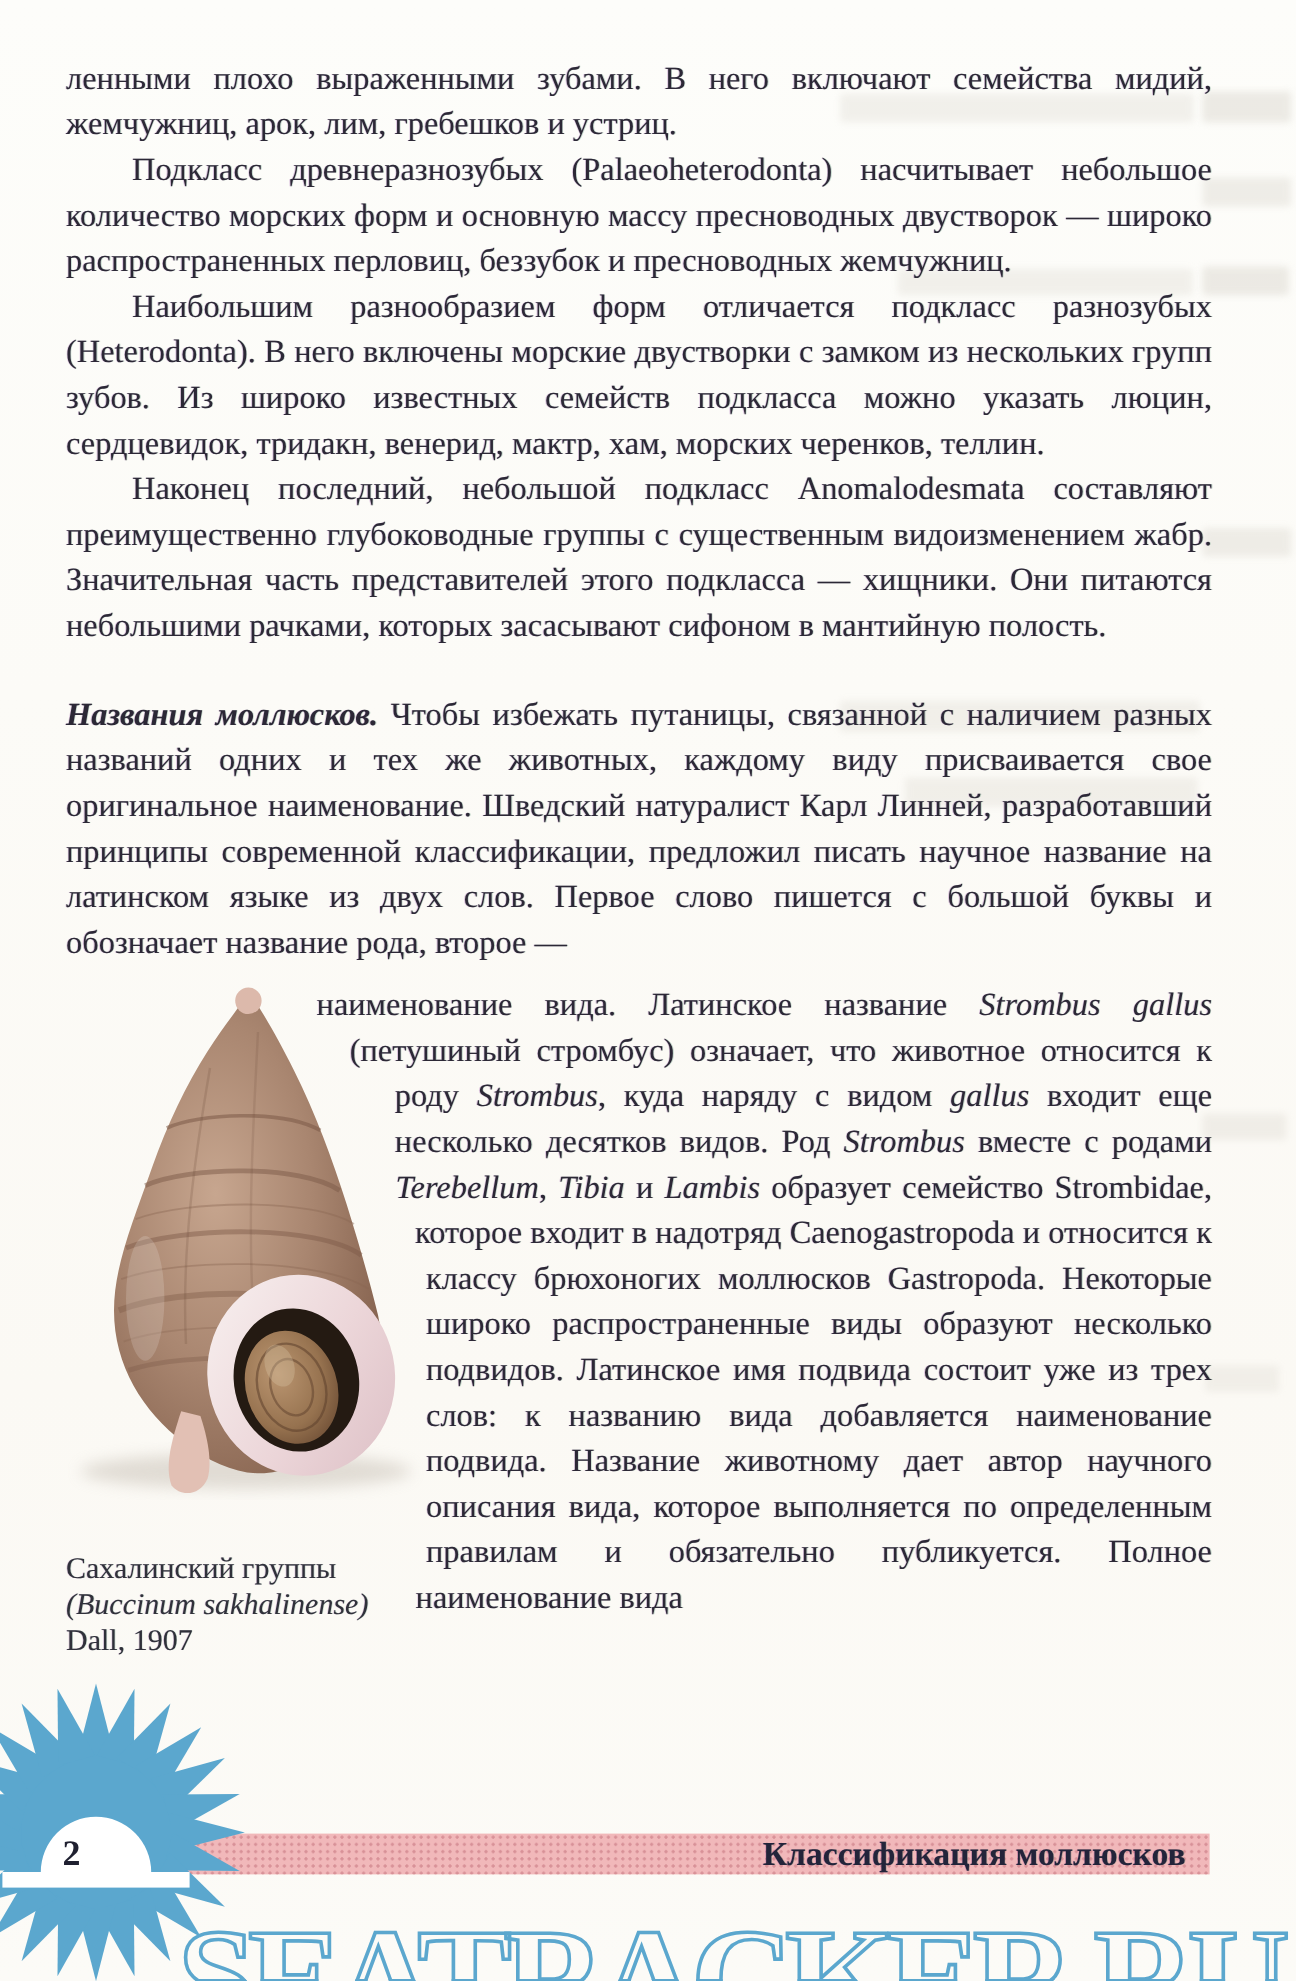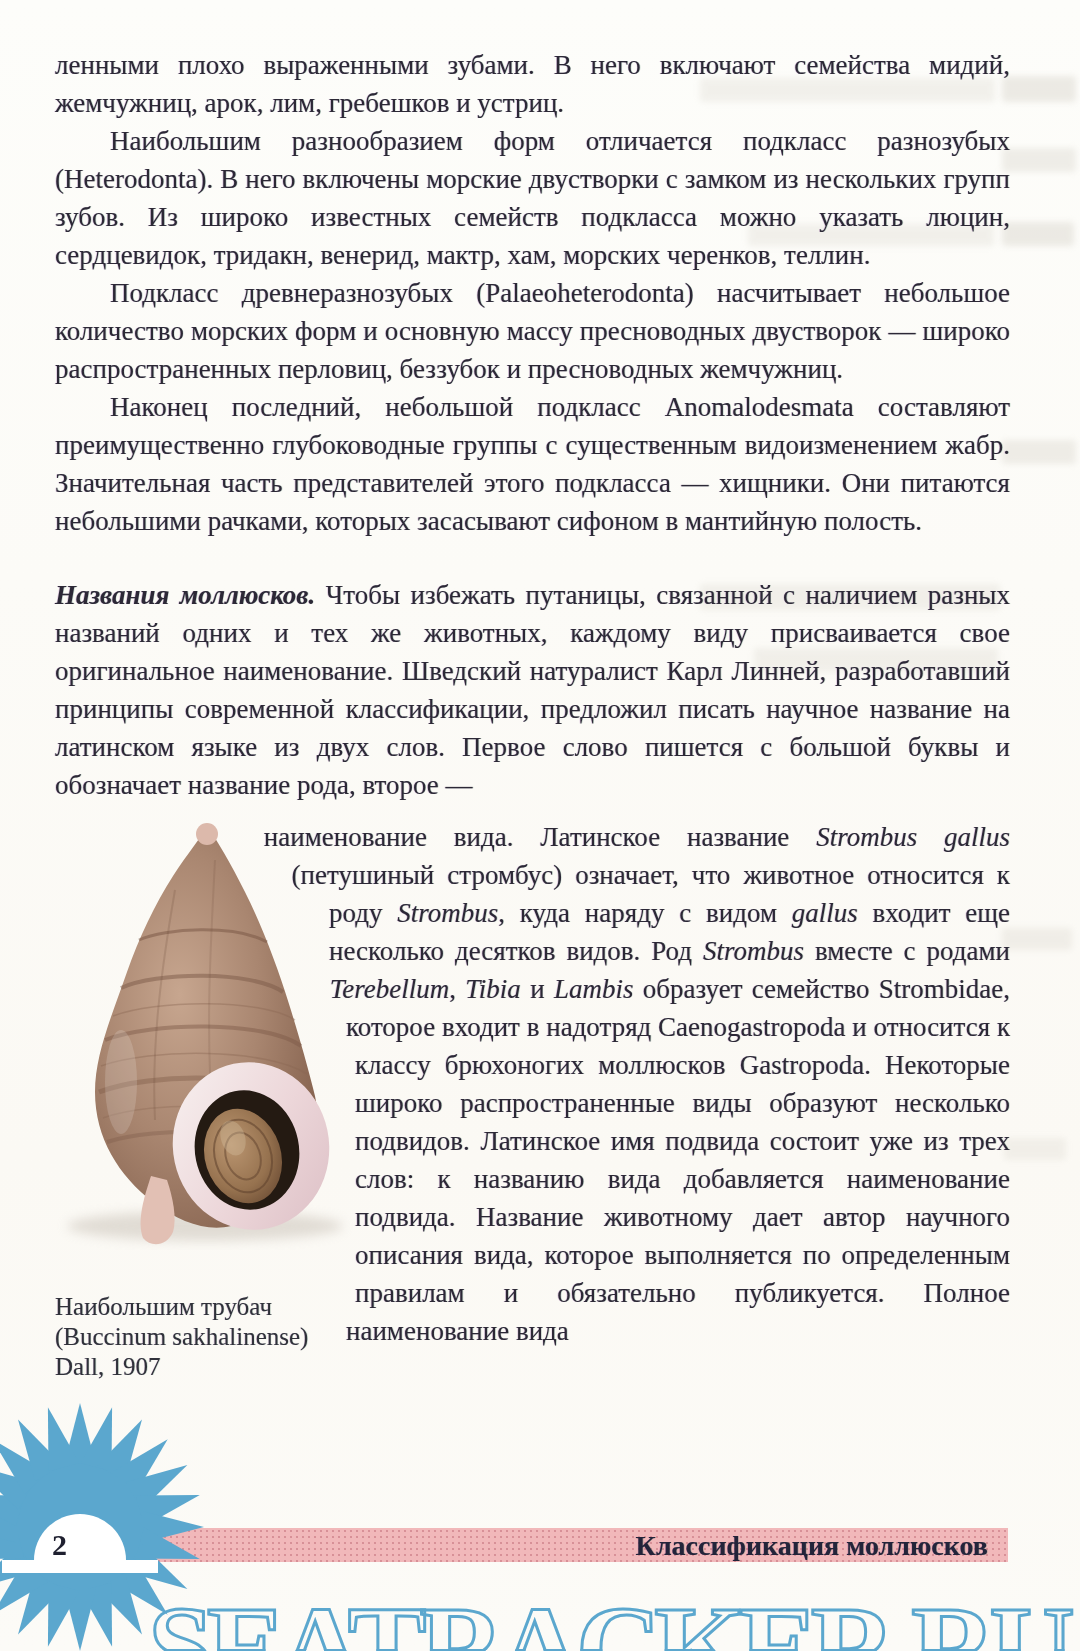--- a/index.html
+++ b/index.html
@@ -27,21 +27,21 @@
   .run-bi{font-style:italic;font-weight:bold;margin-top:24px;}
   .shell-figure{
     float:left;width:300px;margin:2px 0 0 0;padding:0;
     shape-outside:polygon(0% 0%,64% 0%,64% 7%,69% 13%,86% 20%,86% 34%,91% 40%,96% 47%,100% 55%,100% 61%,96% 66%,96% 81%,91% 88%,86% 95%,91% 100%,0% 100%);
     shape-margin:16px;
   }
   .shell-figure figcaption{
     margin-top:38px;font-size:25px;line-height:30px;color:#30313a;text-align:left;
     text-shadow:0.6px 0 rgba(10,100,60,0.2), -0.6px 0 rgba(110,10,130,0.2);
   }
-  .cap-italic{}
+  .cap-italic{font-style:italic;}
   .footer-bar{
     position:absolute;left:30px;top:1528px;width:978px;height:34px;z-index:2;
     background-color:var(--bar-pink);
     background-image:radial-gradient(rgba(211,138,145,0.85) 1.1px,transparent 1.5px);
     background-size:6px 6px;
   }
   .page-number{
     position:absolute;left:52px;top:1527px;z-index:4;
     font-weight:bold;font-size:30px;color:#1f2030;line-height:36px;
   }
@@ -71,22 +71,22 @@
   <div class="ghost" style="left:1002px;top:222px;width:72px;height:24px;"></div>
   <div class="ghost" style="left:1002px;top:440px;width:74px;height:24px;opacity:.38;"></div>
   <div class="ghost" style="left:700px;top:584px;width:300px;height:26px;opacity:.3;"></div>
   <div class="ghost" style="left:754px;top:648px;width:244px;height:24px;opacity:.3;"></div>
   <div class="ghost" style="left:1002px;top:928px;width:70px;height:22px;opacity:.32;"></div>
   <div class="ghost" style="left:1004px;top:1138px;width:62px;height:22px;opacity:.28;"></div>
 </div>
 
 <div class="text-col">
   <p class="para no-indent"><span>ленными плохо выраженными зубами. В него включают семейства мидий, жемчужниц, арок, лим, гребешков и устриц.</span></p>
+  <p class="para"><span>Подкласс древнеразнозубых (Palaeoheterodonta) насчитывает небольшое количество морских форм и основную массу пресноводных двустворок — широко распространенных перловиц, беззубок и пресноводных жемчужниц.</span></p>
   <p class="para"><span>Наибольшим разнообразием форм отличается подкласс разнозубых (Heterodonta). В него включены морские двустворки с замком из нескольких групп зубов. Из широко известных семейств подкласса можно указать люцин, сердцевидок, тридакн, венерид, мактр, хам, морских черенков, теллин.</span></p>
-  <p class="para"><span>Подкласс древнеразнозубых (Palaeoheterodonta) насчитывает небольшое количество морских форм и основную массу пресноводных двустворок — широко распространенных перловиц, беззубок и пресноводных жемчужниц.</span></p>
   <p class="para"><span>Наконец последний, небольшой подкласс Anomalodesmata составляют преимущественно глубоководные группы с существенным видоизменением жабр. Значительная часть представителей этого подкласса — хищники. Они питаются небольшими рачками, которых засасывают сифоном в мантийную полость.</span></p>
   <p class="para names-intro"><span class="run-bi">Названия моллюсков.</span><span> Чтобы избежать путаницы, связанной с наличием разных названий одних и тех же животных, каждому виду присваивается свое оригинальное наименование. Шведский натуралист Карл Линней, разработавший принципы современной классификации, предложил писать научное название на латинском языке из двух слов. Первое слово пишется с большой буквы и обозначает название рода, второе —</span></p>
 
   <div class="names-wrap">
     <figure class="shell-figure">
       <svg viewBox="0 0 300 430" width="300" height="430" aria-hidden="true">
         <defs>
           <filter id="blr" x="-30%" y="-30%" width="160%" height="160%">
               <feGaussianBlur stdDeviation="6"></feGaussianBlur>
             </filter>
@@ -123,21 +123,21 @@
         <ellipse cx="192" cy="330" rx="52" ry="60" fill="#241a12" transform="rotate(-12 192 330)"></ellipse>
         <ellipse cx="188" cy="336" rx="38" ry="48" fill="url(#opG)" transform="rotate(-18 188 336)"></ellipse>
         <ellipse cx="188" cy="336" rx="28" ry="37" fill="none" stroke="#5d3f2c" stroke-width="2" opacity="0.55" transform="rotate(-18 188 336)"></ellipse>
         <ellipse cx="188" cy="336" rx="17" ry="24" fill="none" stroke="#5d3f2c" stroke-width="2" opacity="0.5" transform="rotate(-18 188 336)"></ellipse>
         <ellipse cx="178" cy="318" rx="12" ry="18" fill="#d8c2a4" opacity="0.35" transform="rotate(-18 178 318)"></ellipse>
         <path d="M96,356 C88,380 82,402 88,418 C96,428 112,426 118,412 C122,398 118,378 112,360 Z" fill="#e2c0b4"></path>
         <circle cx="152" cy="14" r="11" fill="#dcb9ab"></circle>
         <ellipse cx="66" cy="262" rx="16" ry="52" fill="#ffffff" opacity="0.16"></ellipse>
       </svg>
       <figcaption>
-        <div>Наибольшим трубач</div>
+        <div>Сахалинский группы</div>
         <div class="cap-italic">(Buccinum sakhalinense)</div>
         <div>Dall, 1907</div>
       </figcaption>
     </figure>
     <p class="para no-indent"><span>наименование вида. Латинское название </span><span class="run-i">Strombus gallus</span><span> (петушиный стромбус) означает, что животное относится к роду </span><span class="run-i">Strombus</span><span>, куда наряду с видом </span><span class="run-i">gallus</span><span> входит еще несколько десятков видов. Род </span><span class="run-i">Strombus</span><span> вместе с родами </span><span class="run-i">Terebellum</span><span>, </span><span class="run-i">Tibia</span><span> и </span><span class="run-i">Lambis</span><span> образует семейство Strombidae, которое входит в надотряд Caenogastropoda и относится к классу брюхоногих моллюсков Gastropoda. Некоторые широко распространенные виды образуют несколько подвидов. Латинское имя подвида состоит уже из трех слов: к названию вида добавляется наименование подвида. Название животному дает автор научного описания вида, которое выполняется по определенным правилам и обязательно публикуется. Полное наименование вида</span></p>
   </div>
 </div>
 
 <div class="footer-bar"></div>
 

